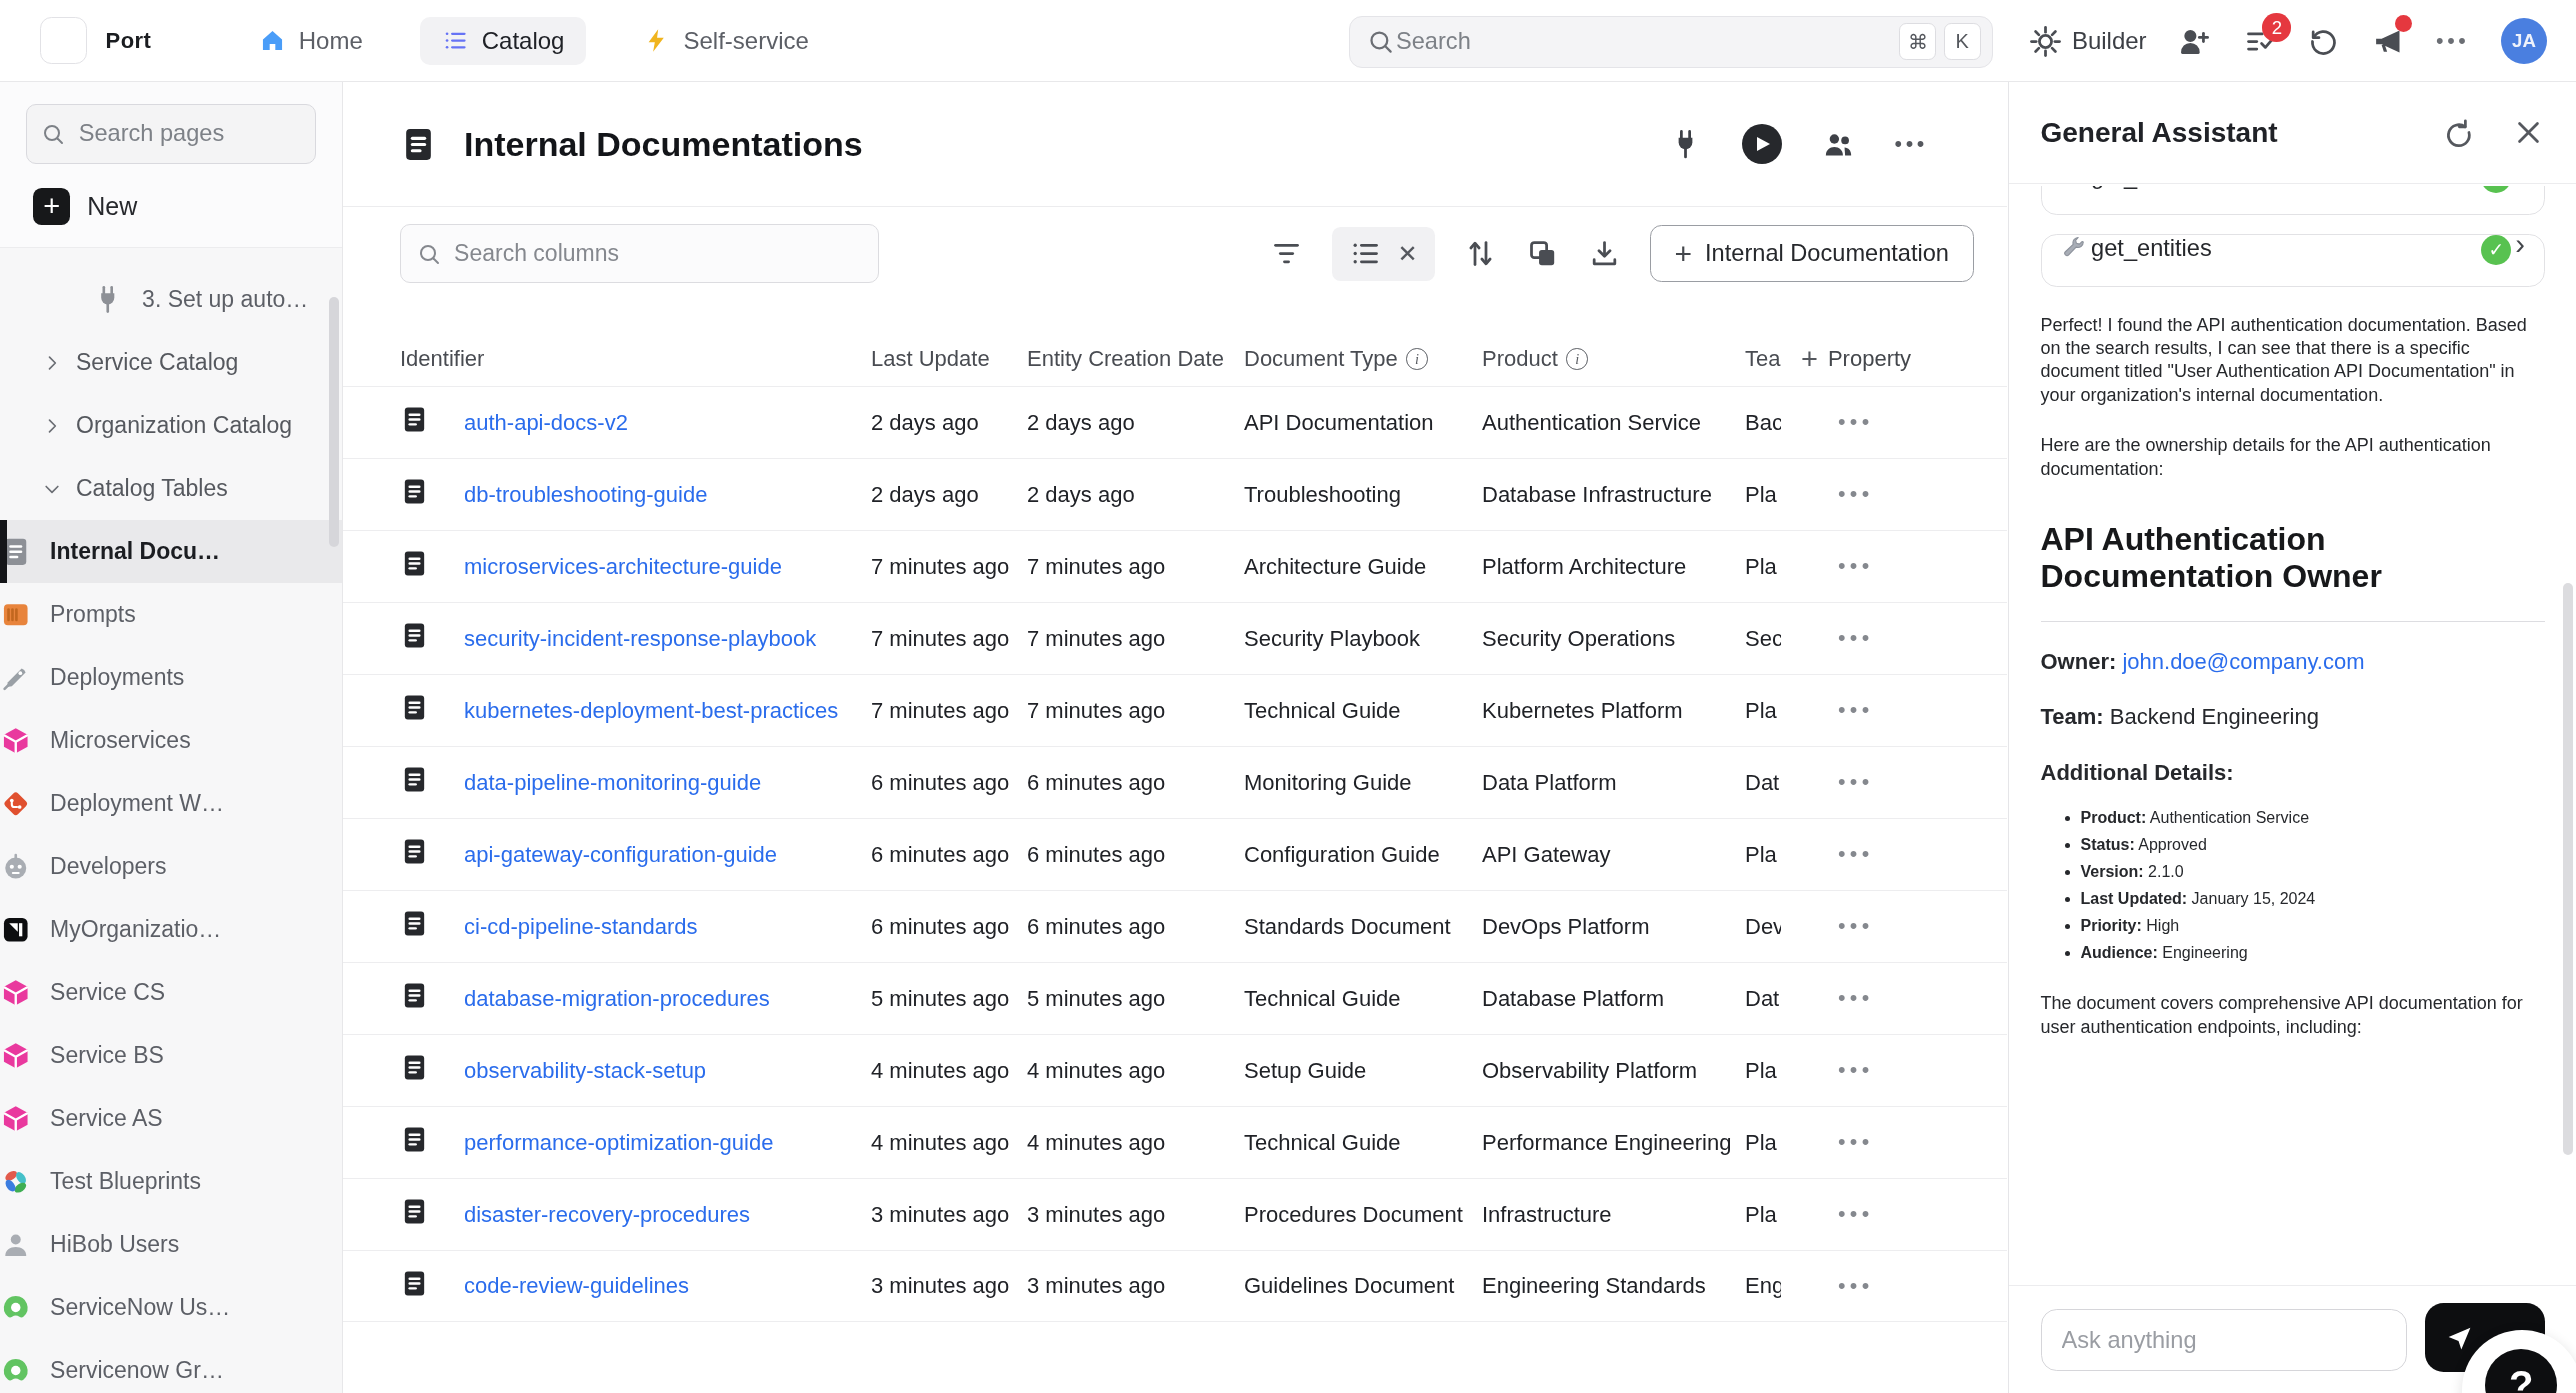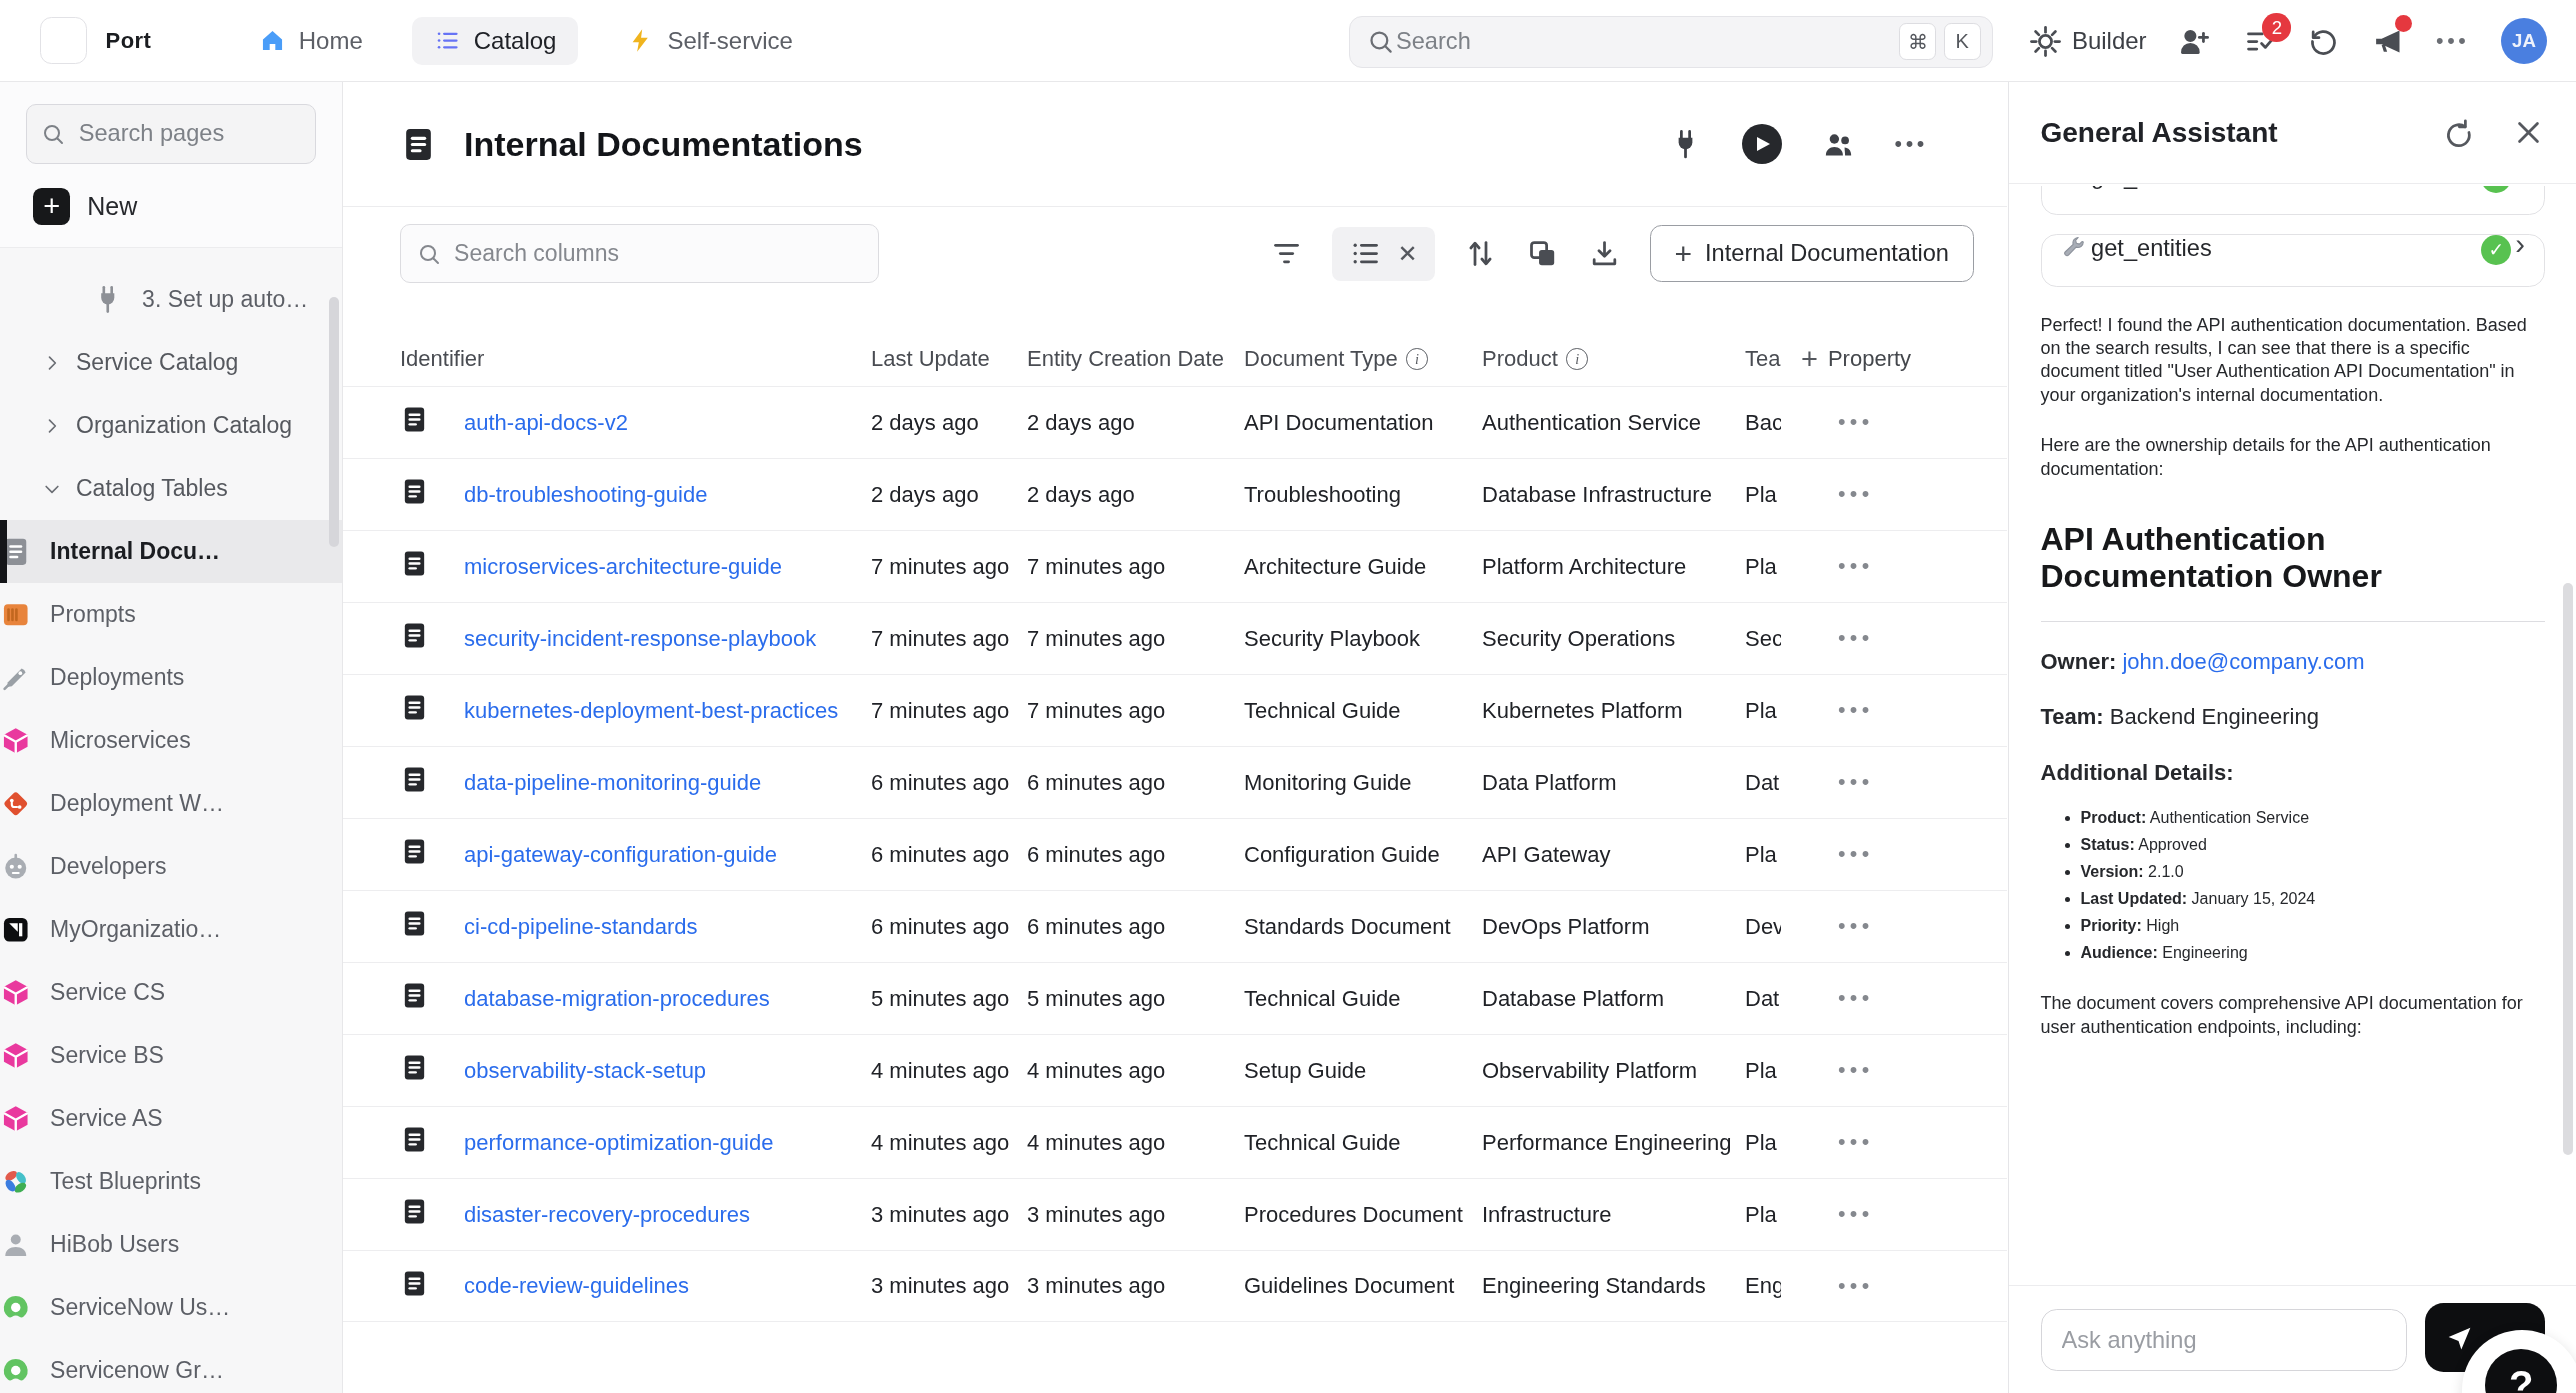--- a/index.html
+++ b/index.html
@@ -5,21 +5,21 @@
   html,body{margin:0;padding:0;background:#fff;}
   *{box-sizing:border-box;}
   body{font-family:"Liberation Sans","DejaVu Sans",sans-serif;color:#1b1d21;}
   #page{position:relative;width:2576px;height:1394px;overflow:hidden;background:#fff;}
 
   
   #topbar{position:absolute;left:0;top:0;width:2576px;height:82px;background:#fff;border-bottom:1.4px solid #e8e8ea;display:flex;align-items:center;}
   .logo-box{width:47px;height:47px;border:1.4px solid #e2e2e6;border-radius:11.4px;margin-left:40px;display:flex;align-items:center;justify-content:center;}
   .logo-glyph{width:30px;height:30px;}
   .brand{font-size:22px;font-weight:800;margin-left:18.6px;letter-spacing:0.4px;}
-  .nav{display:flex;align-items:center;margin-left:86px;gap:28px;}
+  .nav{display:flex;align-items:center;margin-left:86px;gap:36px;}
   .nav-item{display:flex;align-items:center;gap:13px;font-size:24px;color:#5c5f66;padding:10px 21.5px;border-radius:10px;cursor:pointer;white-space:nowrap;}
   .nav-item.active{background:#f2f2f4;color:#202227;}
   .nav-icon{width:27px;height:27px;display:inline-flex;}
   .topsearch{position:absolute;left:1349px;top:15.7px;width:644px;height:52px;background:#f4f4f6;border:1.4px solid #e4e4e8;border-radius:13px;display:flex;align-items:center;padding:0 11.4px 0 17px;}
   .topsearch input{flex:1;border:none;outline:none;background:transparent;font-size:23.6px;color:#43464c;font-family:inherit;}
   .topsearch input::placeholder{color:#7d8187;}
   .keycap{width:37px;height:37px;background:#fff;border:1.4px solid #dddde1;border-radius:7.2px;display:flex;align-items:center;justify-content:center;font-size:20px;color:#55585e;margin-left:7.2px;}
   .top-right{position:absolute;right:29px;top:0;height:82px;display:flex;align-items:center;gap:31.5px;}
   .tb-btn{display:flex;align-items:center;gap:10px;color:#3c3f45;font-size:24px;cursor:pointer;position:relative;}
   .tb-icon{width:33px;height:33px;display:inline-flex;color:#4a4d53;}

